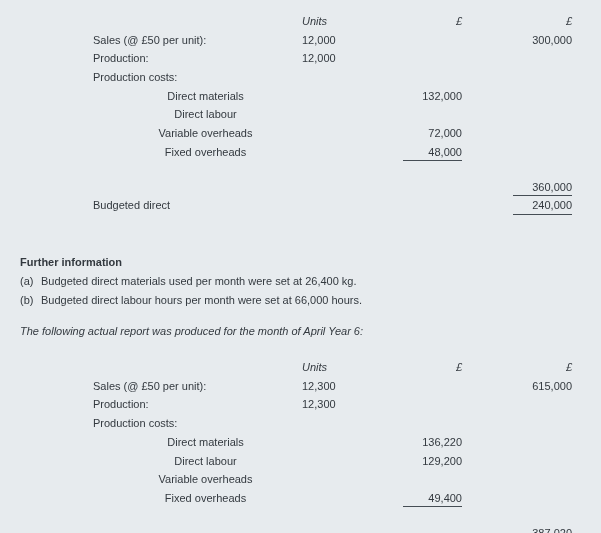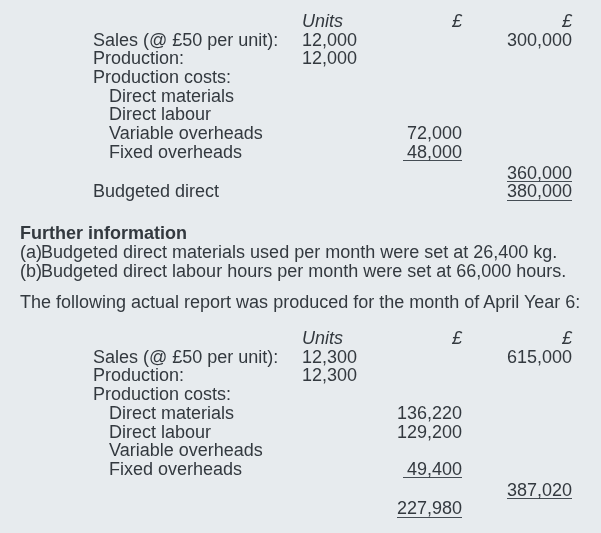--- a/index.html
+++ b/index.html
@@ -4,49 +4,49 @@
 <style>
   * { box-sizing: border-box; }
   html, body { margin: 0; padding: 0; }
   .page {
     position: relative;
     width: 601px;
     height: 533px;
     background: #e7ebee;
     color: #33393f;
     font-family: "Liberation Sans", "DejaVu Sans", sans-serif;
-    font-size: 18px;
+    font-size: 11px;
     overflow: hidden;
   }
   .fin-table { margin-left: 93px; }
   #budget-table { padding-top: 12px; }
   #actual-table { margin-top: 17px; }
   .fin-table .row {
     display: grid;
     grid-template-columns: 209px 78px 82px 110px;
     height: 18.7px;
     line-height: 18.7px;
     white-space: nowrap;
   }
-  .fin-table .row.pregap { margin-top: 2px; }
-  .cell.indent { padding-left: 16px; }
+  .fin-table .row.pregap { margin-top: 16px; }
+  .cell.indent { padding-left: 16px; text-align: center; }
   .cell.amt { text-align: right; }
   .hdr { font-style: italic; }
   .u {
     display: inline-block;
     min-width: 59px;
     text-align: right;
     line-height: 16.5px;
     border-bottom: 1.5px solid #454d54;
   }
-  .further { margin: 23px 0 0 20px; line-height: 19.3px; }
+  .further { margin: 38px 0 0 20px; line-height: 19.3px; }
   .fi-head { font-weight: bold; }
   .fi-item { display: flex; }
   .fi-marker { flex: 0 0 21px; width: 21px; }
-  .intro { margin: 11px 0 0 20px; line-height: 19.3px; }
+  .intro { margin: 11px 0 0 20px; line-height: 19.3px; font-style: italic; }
 </style>
 </head>
 <body>
 
 <div class="page">
 
   <section class="fin-table" id="budget-table">
       <div class="row">
         <div class="cell"></div>
         <div class="cell hdr">Units</div>
@@ -67,20 +67,21 @@
       </div>
       <div class="row">
         <div class="cell">Production costs:</div>
         <div class="cell"></div>
         <div class="cell amt"></div>
         <div class="cell amt"></div>
       </div>
       <div class="row">
         <div class="cell indent">Direct materials</div>
         <div class="cell"></div>
+        <div class="cell amt"><span>132,000</span></div>
         <div class="cell amt"></div>
       </div>
       <div class="row">
         <div class="cell indent">Direct labour</div>
         <div class="cell"></div>
         <div class="cell amt"></div>
       </div>
       <div class="row">
         <div class="cell indent">Variable overheads</div>
         <div class="cell"></div>
@@ -96,21 +97,21 @@
       <div class="row pregap">
         <div class="cell"></div>
         <div class="cell"></div>
         <div class="cell amt"></div>
         <div class="cell amt"><span class="u">360,000</span></div>
       </div>
       <div class="row">
         <div class="cell">Budgeted direct</div>
         <div class="cell"></div>
         <div class="cell amt"></div>
-        <div class="cell amt"><span class="u">380,000</span></div>
+        <div class="cell amt"><span class="u">240,000</span></div>
       </div>
     </section>
 
   <section class="further">
     <div class="fi-head">Further information</div>
     <div class="fi-item">
       <span class="fi-marker">(a)</span>
       <span>Budgeted direct materials used per month were set at 26,400 kg.</span>
     </div>
     <div class="fi-item">

